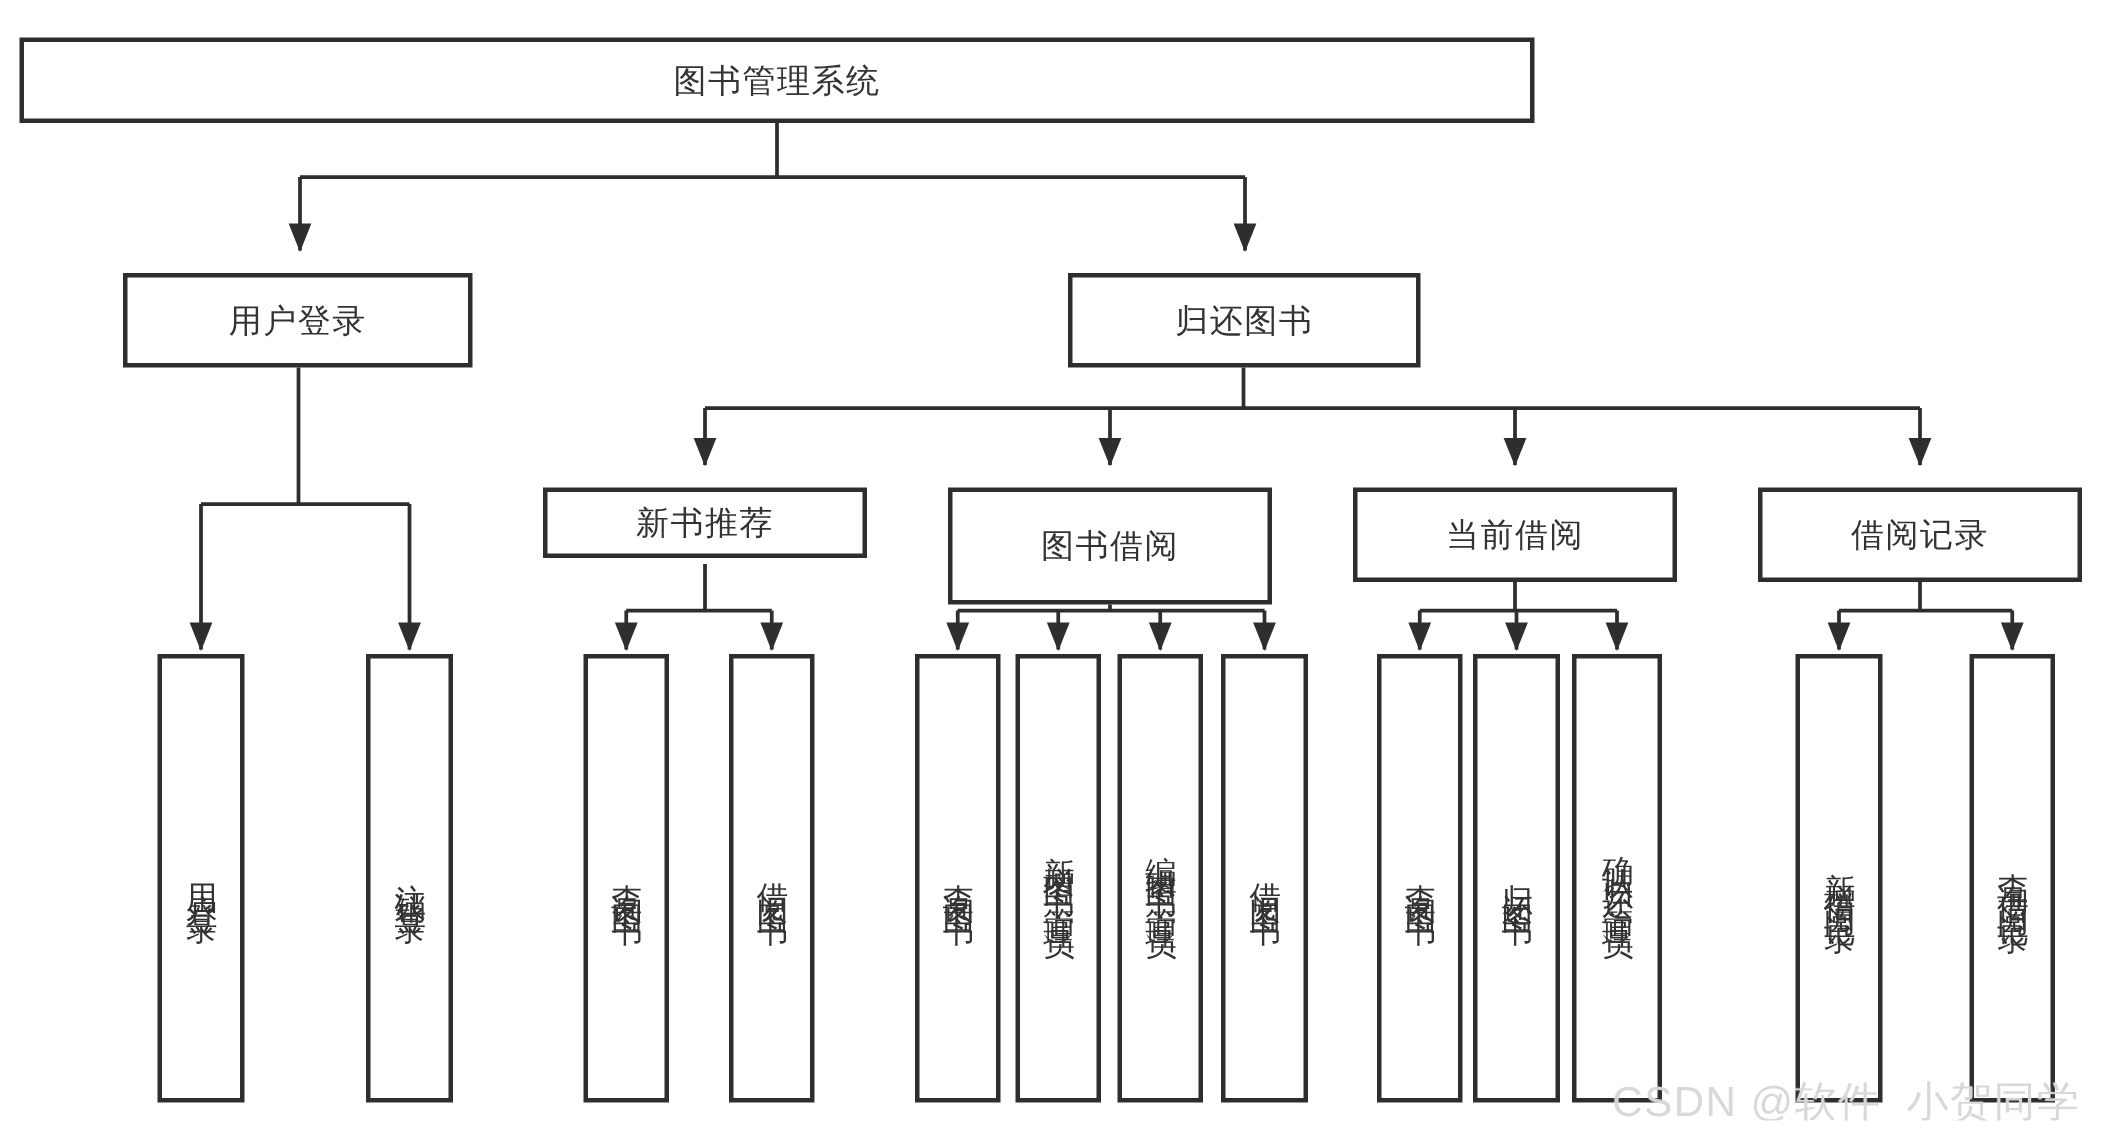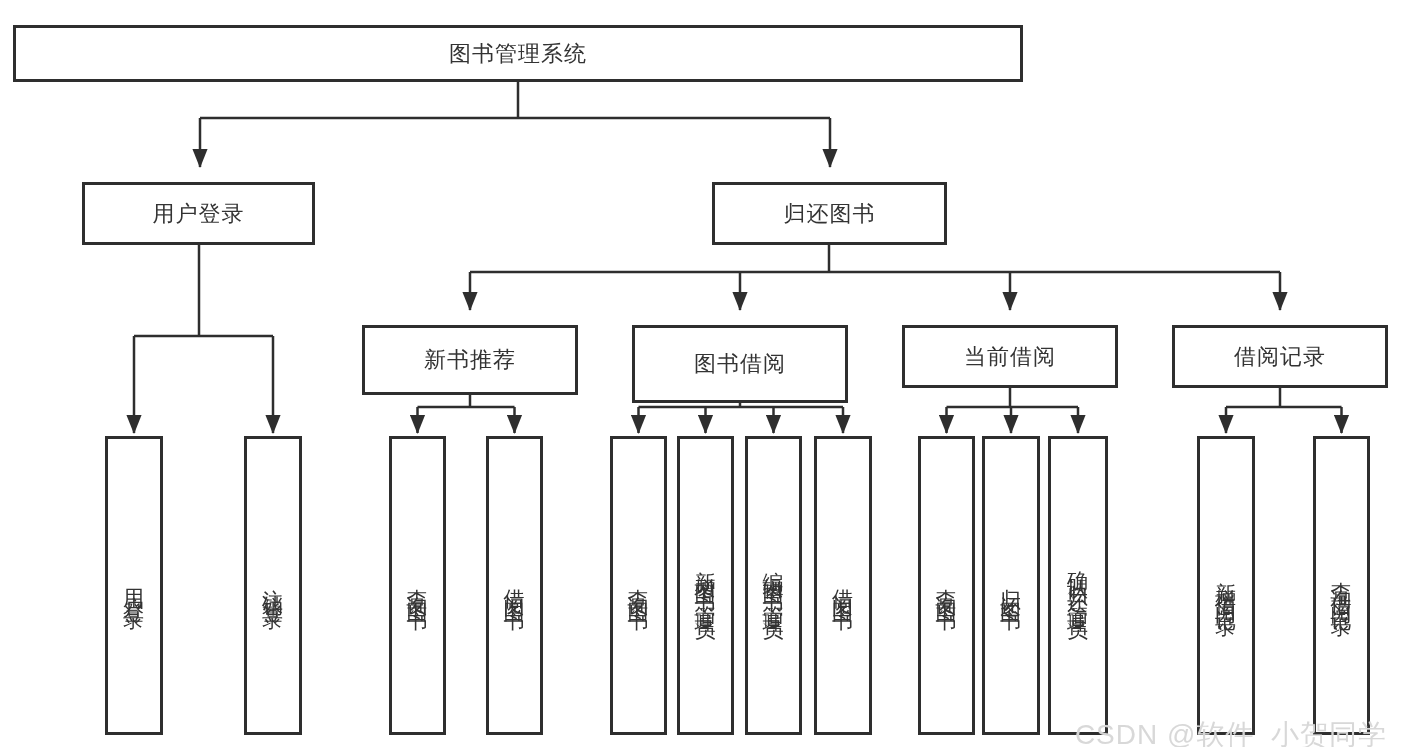--- a/index.html
+++ b/index.html
@@ -128,21 +128,21 @@
       <path class="cline" d="M1226 407 V433" marker-end="url(#arrow)"></path>
       <path class="cline" d="M1341.5 407 V433" marker-end="url(#arrow)"></path>
     </g>
   </svg>
 
   <div class="box hbox root">图书管理系统</div>
 
   <div class="box hbox" style="left:82px; top:170px; width:233px; height:63px;">用户登录</div>
   <div class="box hbox" style="left:712px; top:170px; width:235px; height:63px;">归还图书</div>
 
-  <div class="box hbox" style="left:362px; top:313px; width:216px; height:70px;">新书推荐</div>
+  <div class="box hbox" style="left:362px; top:313px; width:216px; height:47px;">新书推荐</div>
   <div class="box hbox" style="left:632px; top:313px; width:216px; height:78px;">图书借阅</div>
   <div class="box hbox" style="left:1172px; top:313px; width:216px; height:63px;">借阅记录</div>
   <div class="box hbox" style="left:902px; top:313px; width:216px; height:63px;">当前借阅</div>
 
   <div class="box leaf" style="left:105px; width:58px;">
     <span>用户登录</span>
   </div>
   <div class="box leaf" style="left:244px; width:58px;">
     <span>注销登录</span>
   </div>

